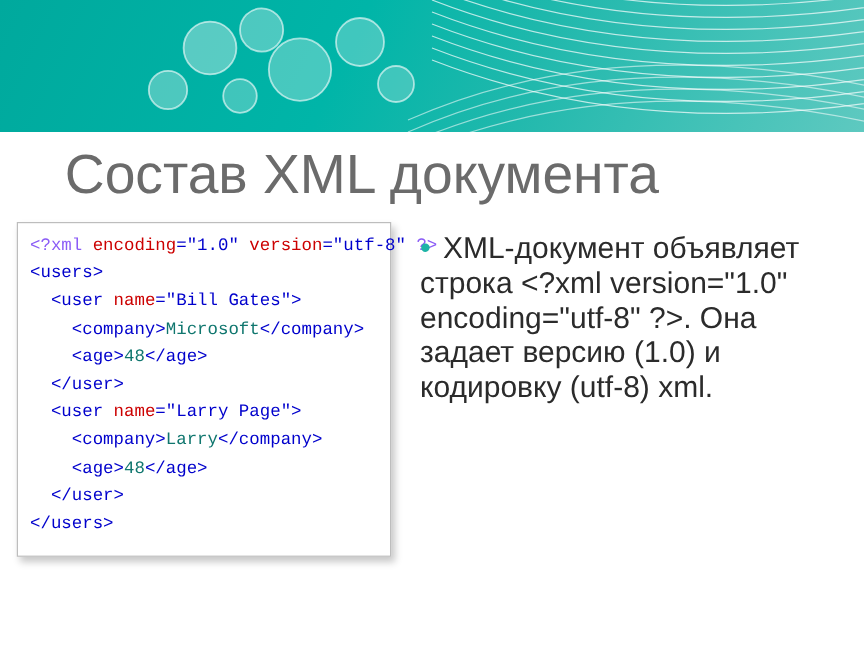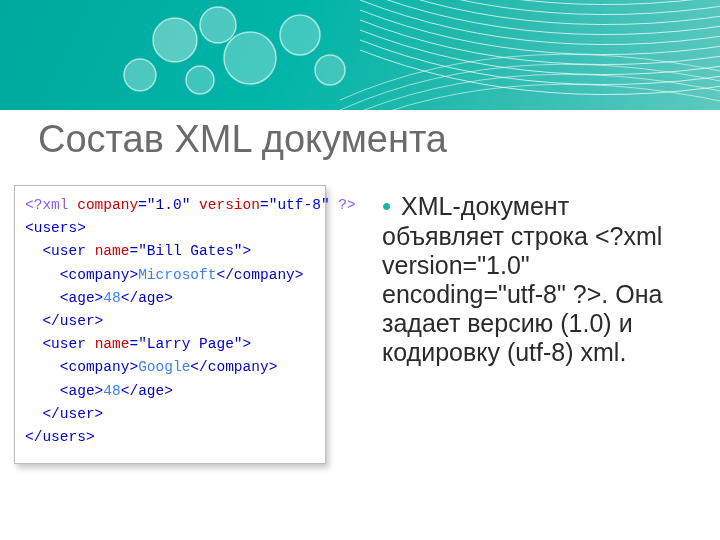--- a/index.html
+++ b/index.html
@@ -15,22 +15,22 @@
     position: absolute;
     top: 0; left: 0; right: 0;
     height: 110px;
     background: linear-gradient(115deg, #00a99d 0%, #00b5a8 40%, #1fb8ac 60%, #5ec9c0 100%);
     overflow: hidden;
   }
   .banner svg { position: absolute; }
   .title {
     position: absolute;
     top: 118px;
-    left: 38px;
-    font-size: 38px;
+    left: 54px;
+    font-size: 46px;
     font-weight: 400;
     color: #6b6b6b;
     text-align: center;
   }
   .content {
     position: absolute;
     top: 185px;
     left: 0;
     right: 0;
     display: flex;
@@ -44,30 +44,29 @@
     background: #fff;
     font-family: "Courier New", monospace;
     font-size: 14.5px;
     line-height: 1.6;
     padding: 8px 10px 14px 10px;
     white-space: pre;
   }
   .tag   { color: #0000cc; }
   .attr  { color: #cc0000; }
   .val   { color: #0000cc; }
-  .txt   { color: #3b82f6; }
+  .txt   { color: #0f766e; }
   .decl  { color: #8b5cf6; }
 
   .body-text {
     flex: 1;
     font-size: 25px;
     color: #2b2b2b;
     padding-right: 14px;
     padding-top: 6px;
-    margin-left: 32px;
   }
   .body-text ul { list-style: none; }
   .body-text li::before {
     content: "•";
     color: #1db4a6;
     font-size: 26px;
     margin-right: 10px;
     position: relative;
     top: 0px;
   }
@@ -113,28 +112,28 @@
       <circle cx="140" cy="75" r="16"></circle>
       <circle cx="200" cy="80" r="14"></circle>
       <circle cx="330" cy="70" r="15"></circle>
     </g>
   </svg>
 </div>
 
 <h1 class="title">Состав XML документа</h1>
 
 <div class="content">
-  <div class="code-box"><span class="decl">&lt;?xml</span> <span class="attr">company</span><span class="tag">=</span><span class="val">"1.0"</span> <span class="attr">version</span><span class="tag">=</span><span class="val">"utf-8"</span><span class="decl"> ?&gt;</span>
+  <div class="code-box"><span class="decl">&lt;?xml</span> <span class="attr">encoding</span><span class="tag">=</span><span class="val">"1.0"</span> <span class="attr">version</span><span class="tag">=</span><span class="val">"utf-8"</span><span class="decl"> ?&gt;</span>
 <span class="tag">&lt;users</span><span class="tag">&gt;</span>
   <span class="tag">&lt;user</span> <span class="attr">name</span><span class="tag">=</span><span class="val">"Bill Gates"</span><span class="tag">&gt;</span>
     <span class="tag">&lt;company&gt;</span><span class="txt">Microsoft</span><span class="tag">&lt;/company&gt;</span>
     <span class="tag">&lt;age&gt;</span><span class="txt">48</span><span class="tag">&lt;/age&gt;</span>
   <span class="tag">&lt;/user&gt;</span>
   <span class="tag">&lt;user</span> <span class="attr">name</span><span class="tag">=</span><span class="val">"Larry Page"</span><span class="tag">&gt;</span>
-    <span class="tag">&lt;company&gt;</span><span class="txt">Google</span><span class="tag">&lt;/company&gt;</span>
+    <span class="tag">&lt;company&gt;</span><span class="txt">Larry</span><span class="tag">&lt;/company&gt;</span>
     <span class="tag">&lt;age&gt;</span><span class="txt">48</span><span class="tag">&lt;/age&gt;</span>
   <span class="tag">&lt;/user&gt;</span>
 <span class="tag">&lt;/users&gt;</span></div>
   <div class="body-text">
     <ul>
       <li><span class="bullet-text">XML-документ объявляет строка &lt;?xml version="1.0" encoding="utf-8" ?&gt;. Она задает версию (1.0) и кодировку (utf-8) xml.</span></li>
     </ul>
   </div>
 </div>
 

